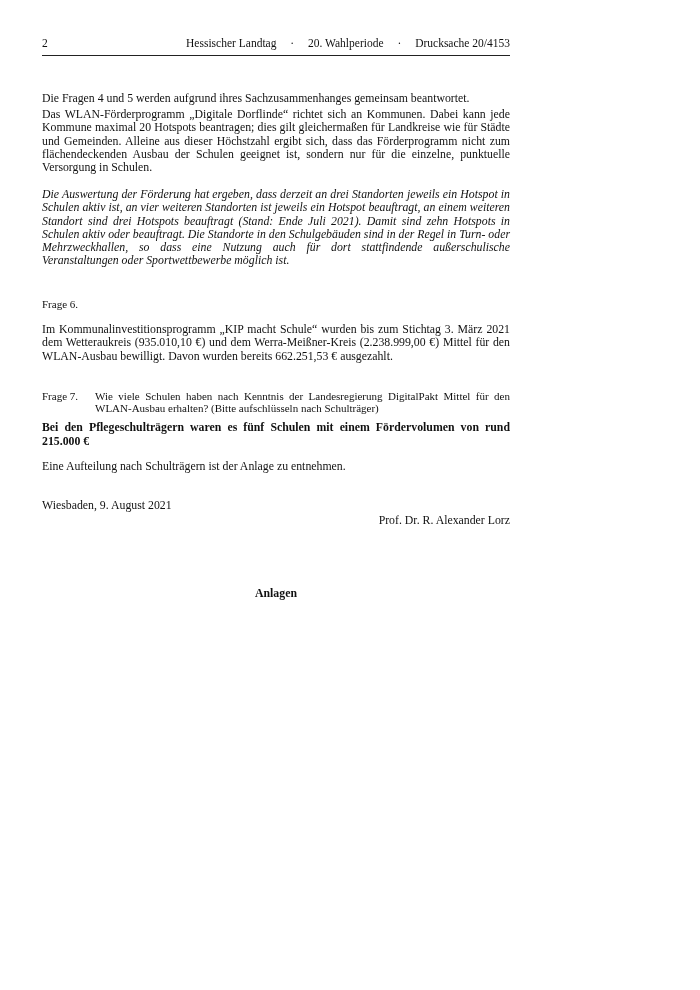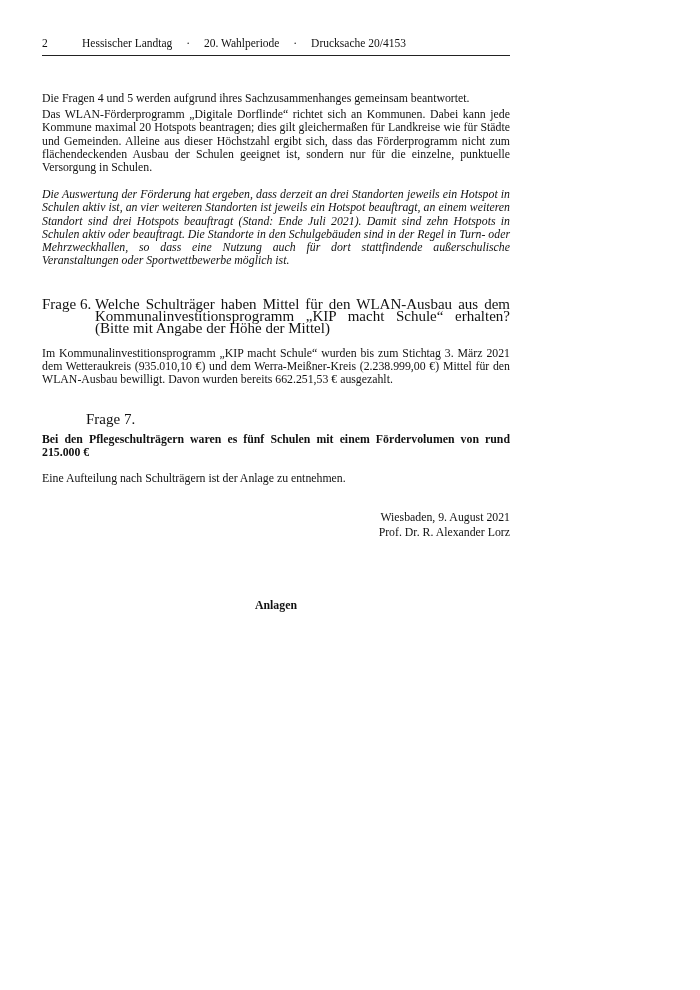--- a/index.html
+++ b/index.html
@@ -23,21 +23,21 @@
     align-items: baseline;
     font-size: 11.5px;
     line-height: 14px;
   }
   .page-num {
     width: 40px;
     flex: 0 0 40px;
   }
   .header-center {
     flex: 1 1 auto;
-    text-align: left;
+    text-align: right;
     white-space: nowrap;
   }
   .header-center .sep {
     display: inline-block;
     margin: 0 11px;
   }
   .header-rule {
     border: none;
     border-top: 1px solid #222222;
     margin: 5px 0 0 0;
@@ -50,34 +50,34 @@
   .para {
     margin: 0;
     text-align: justify;
   }
   .mb-tiny   { margin-bottom: 3px; }
   .mb-small  { margin-bottom: 14px; }
   .mb-big    { margin-bottom: 32px; font-style: italic; }
   .frage {
     display: grid;
     grid-template-columns: 53px 1fr;
-    font-size: 15px;
+    font-size: 11px;
     line-height: 11.8px;
     text-align: left;
   }
   .frage .frage-text {
     text-align: justify;
   }
   .frage6-block { margin-bottom: 12px; }
   .answer6 { margin-bottom: 28px; }
-  .frage7-block { margin-bottom: 7px; margin-left: 44px; }
+  .frage7-block { margin-bottom: 7px; }
   .answer7 { margin-bottom: 34px; }
   .pflege { margin-bottom: 12px; font-weight: bold; }
   .anlage-hint { margin-bottom: 26px; }
-  .place-date { margin-bottom: 2px; text-align: right; }
+  .place-date { margin-bottom: 2px; text-align: left; }
   .signature {
     margin: 0 0 60px 0;
     text-align: right;
     font-weight: normal;
   }
   .anlagen {
     margin: 0;
     font-weight: bold;
     text-align: center;
   }
@@ -102,27 +102,27 @@
   <main class="content">
 
     <p class="para mb-tiny">Die Fragen 4 und 5 werden aufgrund ihres Sachzusammenhanges gemeinsam beantwortet.</p>
 
     <p class="para mb-small">Das WLAN-Förderprogramm „Digitale Dorflinde“ richtet sich an Kommunen. Dabei kann jede Kommune maximal 20 Hotspots beantragen; dies gilt gleichermaßen für Landkreise wie für Städte und Gemeinden. Alleine aus dieser Höchstzahl ergibt sich, dass das Förderprogramm nicht zum flächendeckenden Ausbau der Schulen geeignet ist, sondern nur für die einzelne, punktuelle Versorgung in Schulen.</p>
 
     <p class="para mb-big">Die Auswertung der Förderung hat ergeben, dass derzeit an drei Standorten jeweils ein Hotspot in Schulen aktiv ist, an vier weiteren Standorten ist jeweils ein Hotspot beauftragt, an einem weiteren Standort sind drei Hotspots beauftragt (Stand: Ende Juli 2021). Damit sind zehn Hotspots in Schulen aktiv oder beauftragt. Die Standorte in den Schulgebäuden sind in der Regel in Turn- oder Mehrzweckhallen, so dass eine Nutzung auch für dort stattfindende außerschulische Veranstaltungen oder Sportwettbewerbe möglich ist.</p>
 
     <div class="frage frage6-block">
       <span class="frage-label">Frage 6.</span>
-      <span class="frage-text">Welche Schulträger haben Mittel für den WLAN-Ausbau aus dem Kommunalinvestitionsprogramm „KIP macht Schule“ erhalten? (Bitte mit Angabe der Höhe der Mittel)</span>
     </div>
 
     <p class="para answer6">Im Kommunalinvestitionsprogramm „KIP macht Schule“ wurden bis zum Stichtag 3. März 2021 dem Wetteraukreis (935.010,10 €) und dem Werra-Meißner-Kreis (2.238.999,00 €) Mittel für den WLAN-Ausbau bewilligt. Davon wurden bereits 662.251,53 € ausgezahlt.</p>
 
     <div class="frage frage7-block">
       <span class="frage-label">Frage 7.</span>
+      <span class="frage-text">Wie viele Schulen haben nach Kenntnis der Landesregierung DigitalPakt Mittel für den WLAN-Ausbau erhalten? (Bitte aufschlüsseln nach Schulträger)</span>
     </div>
 
 
     <p class="para pflege">Bei den Pflegeschulträgern waren es fünf Schulen mit einem Fördervolumen von rund 215.000 €</p>
 
     <p class="para anlage-hint">Eine Aufteilung nach Schulträgern ist der Anlage zu entnehmen.</p>
 
     <p class="para place-date">Wiesbaden, 9. August 2021</p>
 
     <p class="signature">Prof. Dr. R. Alexander Lorz</p>

